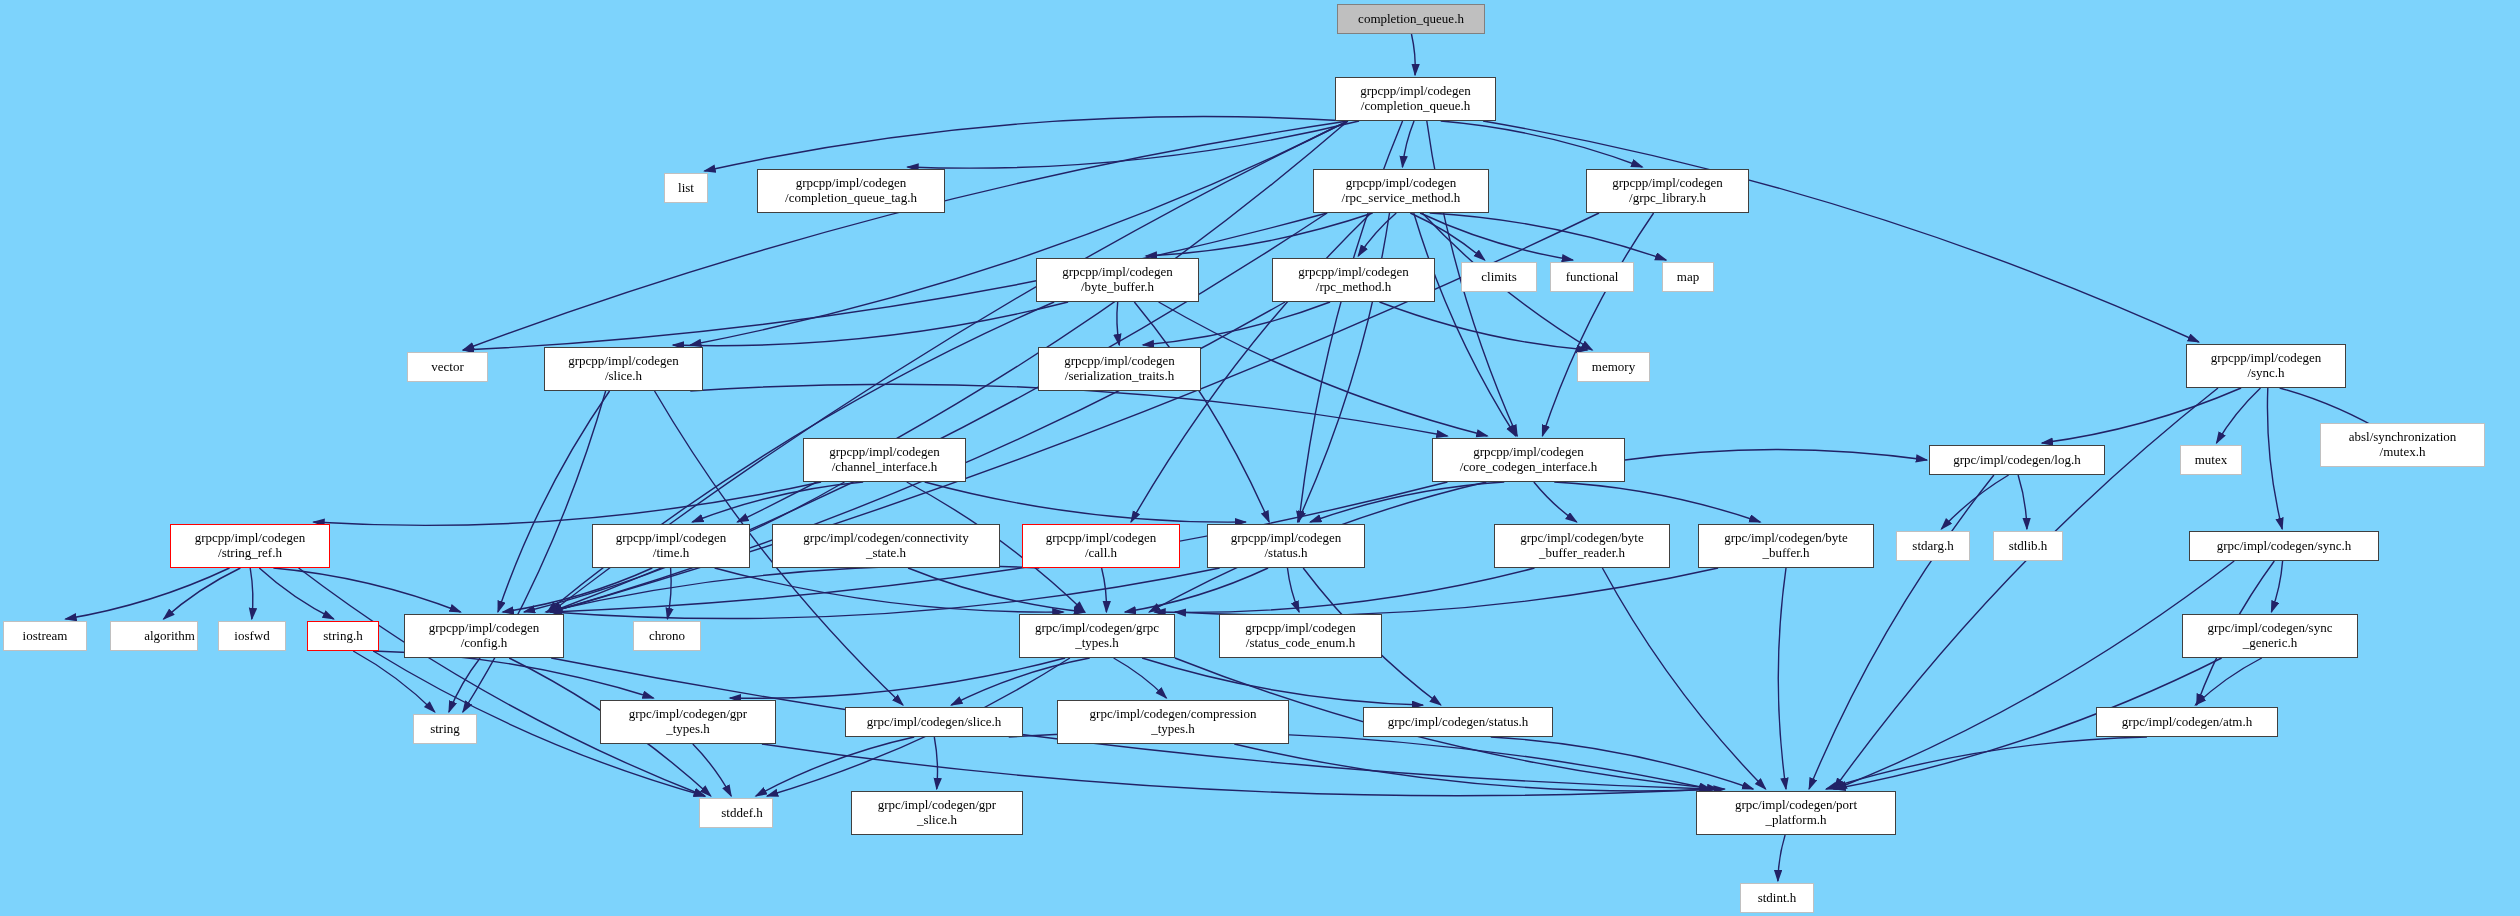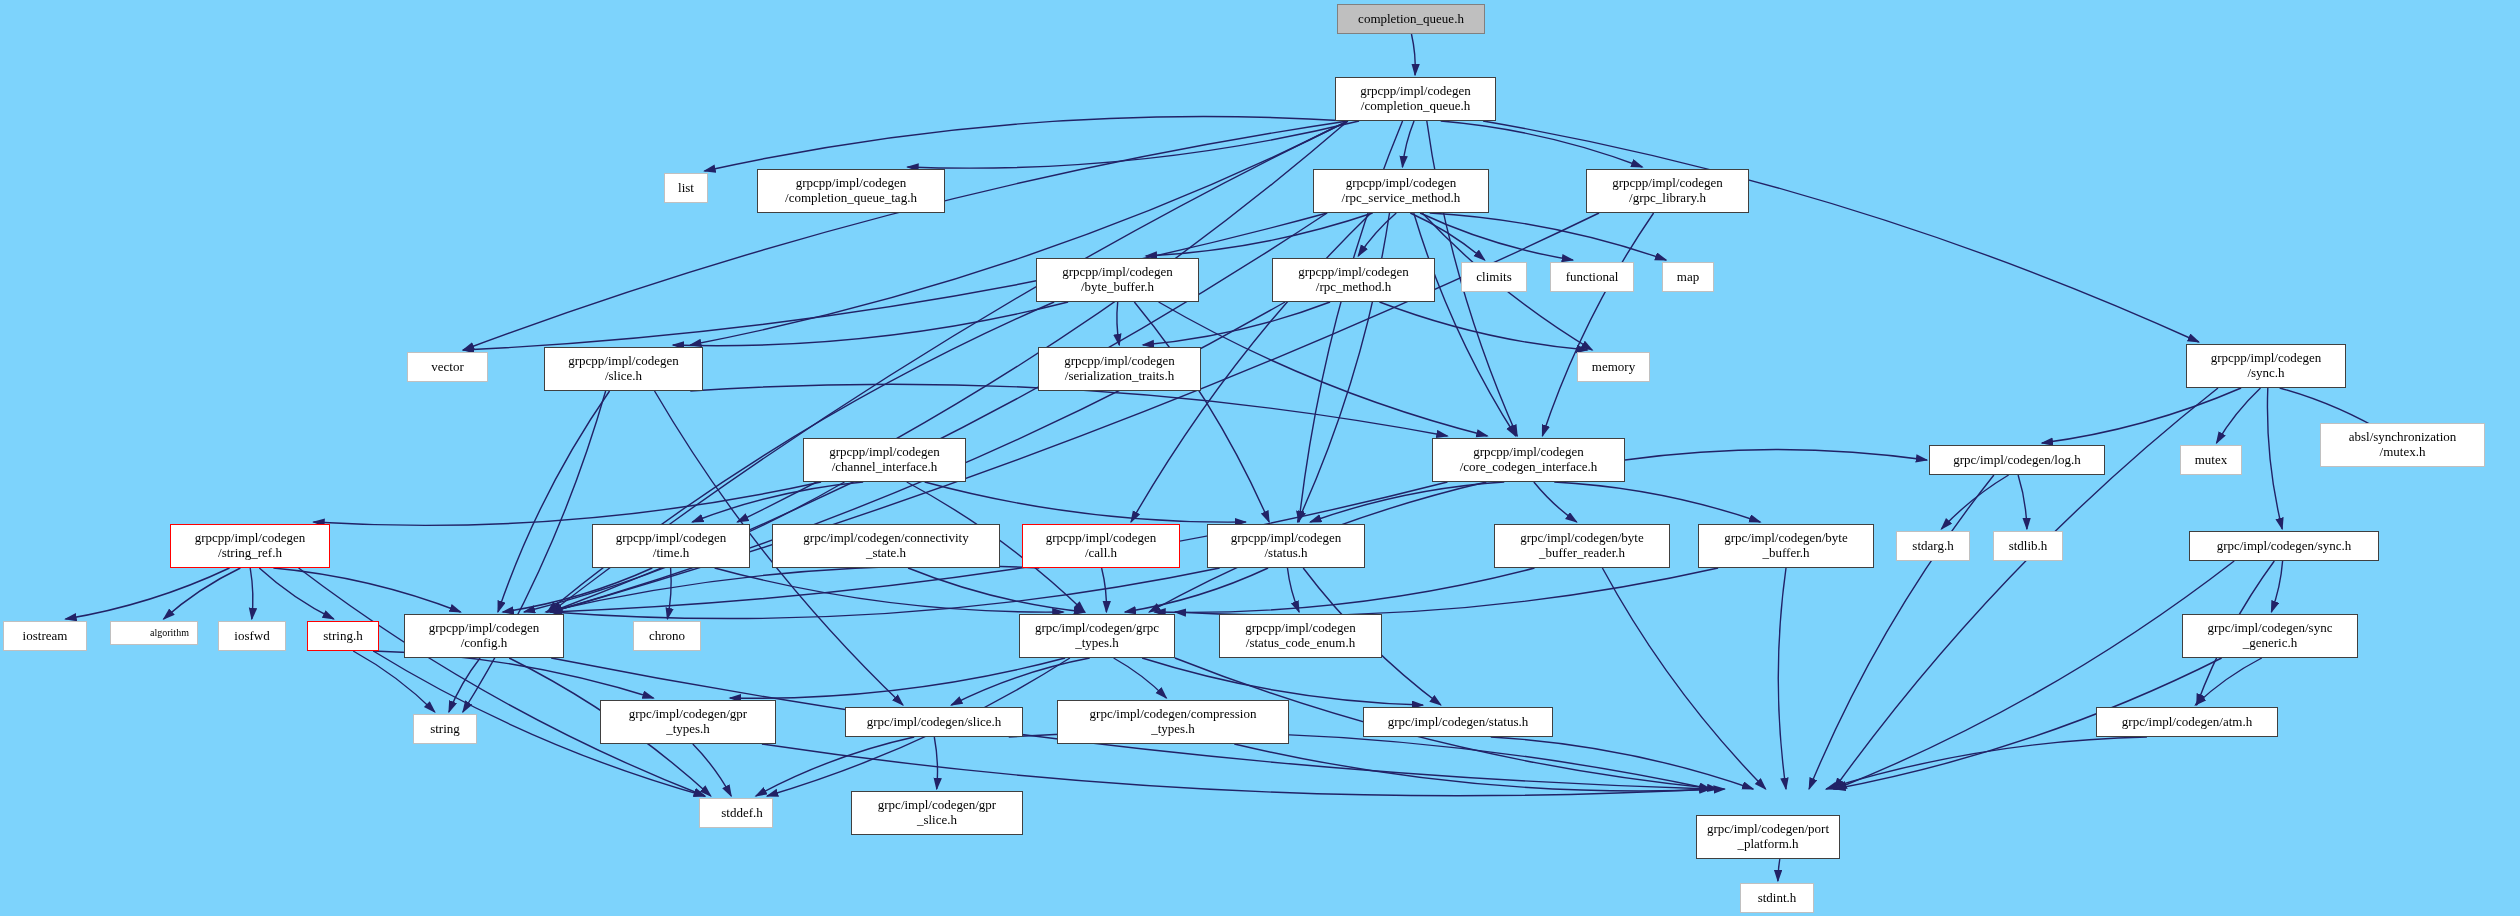--- a/index.html
+++ b/index.html
@@ -151,21 +151,21 @@
       <div class="node n-hdr" style="left: 757px; top: 169px; width: 188px; height: 44px; font-size: 13px;">grpcpp/impl/codegen
 /completion_queue_tag.h</div>
       <div class="node n-hdr" style="left: 1313px; top: 169px; width: 176px; height: 44px; font-size: 13px;">grpcpp/impl/codegen
 /rpc_service_method.h</div>
       <div class="node n-hdr" style="left: 1586px; top: 169px; width: 163px; height: 44px; font-size: 13px;">grpcpp/impl/codegen
 /grpc_library.h</div>
       <div class="node n-hdr" style="left: 1036px; top: 258px; width: 163px; height: 44px; font-size: 13px;">grpcpp/impl/codegen
 /byte_buffer.h</div>
       <div class="node n-hdr" style="left: 1272px; top: 258px; width: 163px; height: 44px; font-size: 13px;">grpcpp/impl/codegen
 /rpc_method.h</div>
-      <div class="node n-sys" style="left: 1461px; top: 262px; width: 66px; height: 30px; font-size: 13px;">climits</div>
+      <div class="node n-sys" style="left: 1461px; top: 262px; width: 76px; height: 30px; font-size: 13px;">climits</div>
       <div class="node n-sys" style="left: 1550px; top: 262px; width: 84px; height: 30px; font-size: 13px;">functional</div>
       <div class="node n-sys" style="left: 1662px; top: 262px; width: 52px; height: 30px; font-size: 13px;">map</div>
       <div class="node n-sys" style="left: 407px; top: 352px; width: 81px; height: 30px; font-size: 13px; text-align: right;">vector</div>
       <div class="node n-hdr" style="left: 544px; top: 347px; width: 159px; height: 44px; font-size: 13px;">grpcpp/impl/codegen
 /slice.h</div>
       <div class="node n-hdr" style="left: 1038px; top: 347px; width: 163px; height: 44px; font-size: 13px;">grpcpp/impl/codegen
 /serialization_traits.h</div>
       <div class="node n-sys" style="left: 1577px; top: 352px; width: 73px; height: 30px; font-size: 13px;">memory</div>
       <div class="node n-hdr" style="left: 2186px; top: 344px; width: 160px; height: 44px; font-size: 13px;">grpcpp/impl/codegen
 /sync.h</div>
@@ -188,21 +188,21 @@
       <div class="node n-hdr" style="left: 1207px; top: 524px; width: 158px; height: 44px; font-size: 13px;">grpcpp/impl/codegen
 /status.h</div>
       <div class="node n-hdr" style="left: 1494px; top: 524px; width: 176px; height: 44px; font-size: 13px;">grpc/impl/codegen/byte
 _buffer_reader.h</div>
       <div class="node n-hdr" style="left: 1698px; top: 524px; width: 176px; height: 44px; font-size: 13px;">grpc/impl/codegen/byte
 _buffer.h</div>
       <div class="node n-sys" style="left: 1896px; top: 531px; width: 74px; height: 30px; font-size: 13px;">stdarg.h</div>
       <div class="node n-sys" style="left: 1993px; top: 531px; width: 70px; height: 30px; font-size: 13px;">stdlib.h</div>
       <div class="node n-hdr" style="left: 2189px; top: 531px; width: 190px; height: 30px; font-size: 13px;">grpc/impl/codegen/sync.h</div>
       <div class="node n-sys" style="left: 3px; top: 621px; width: 84px; height: 30px; font-size: 13px;">iostream</div>
-      <div class="node n-sys" style="left: 110px; top: 621px; width: 88px; height: 24px; font-size: 10px; padding-left: 31px;">algorithm</div>
+      <div class="node n-sys" style="left: 110px; top: 621px; width: 88px; height: 30px; font-size: 13px; padding-left: 31px;">algorithm</div>
       <div class="node n-sys" style="left: 218px; top: 621px; width: 68px; height: 30px; font-size: 13px;">iosfwd</div>
       <div class="node n-red" style="left: 307px; top: 621px; width: 72px; height: 30px; font-size: 13px;">string.h</div>
       <div class="node n-hdr" style="left: 404px; top: 614px; width: 160px; height: 44px; font-size: 13px;">grpcpp/impl/codegen
 /config.h</div>
       <div class="node n-sys" style="left: 633px; top: 621px; width: 68px; height: 30px; font-size: 13px;">chrono</div>
       <div class="node n-hdr" style="left: 1019px; top: 614px; width: 156px; height: 44px; font-size: 13px;">grpc/impl/codegen/grpc
 _types.h</div>
       <div class="node n-hdr" style="left: 1219px; top: 614px; width: 163px; height: 44px; font-size: 13px;">grpcpp/impl/codegen
 /status_code_enum.h</div>
       <div class="node n-hdr" style="left: 2182px; top: 614px; width: 176px; height: 44px; font-size: 13px;">grpc/impl/codegen/sync
@@ -211,17 +211,17 @@
 _types.h</div>
       <div class="node n-hdr" style="left: 845px; top: 707px; width: 178px; height: 30px; font-size: 13px;">grpc/impl/codegen/slice.h</div>
       <div class="node n-hdr" style="left: 1057px; top: 700px; width: 232px; height: 44px; font-size: 13px;">grpc/impl/codegen/compression
 _types.h</div>
       <div class="node n-hdr" style="left: 1363px; top: 707px; width: 190px; height: 30px; font-size: 13px;">grpc/impl/codegen/status.h</div>
       <div class="node n-hdr" style="left: 2096px; top: 707px; width: 182px; height: 30px; font-size: 13px;">grpc/impl/codegen/atm.h</div>
       <div class="node n-sys" style="left: 413px; top: 714px; width: 64px; height: 30px; font-size: 13px;">string</div>
       <div class="node n-sys" style="left: 699px; top: 798px; width: 74px; height: 30px; font-size: 13px; padding-left: 12px;">stddef.h</div>
       <div class="node n-hdr" style="left: 851px; top: 791px; width: 172px; height: 44px; font-size: 13px;">grpc/impl/codegen/gpr
 _slice.h</div>
-      <div class="node n-hdr" style="left: 1696px; top: 815px; width: 144px; height: 44px; font-size: 13px;">grpc/impl/codegen/port
+      <div class="node n-hdr" style="left: 1696px; top: 791px; width: 200px; height: 44px; font-size: 13px;">grpc/impl/codegen/port
 _platform.h</div>
       <div class="node n-sys" style="left: 1740px; top: 883px; width: 74px; height: 30px; font-size: 13px;">stdint.h</div>
     </div>
 </div>
 
 </body></html>

